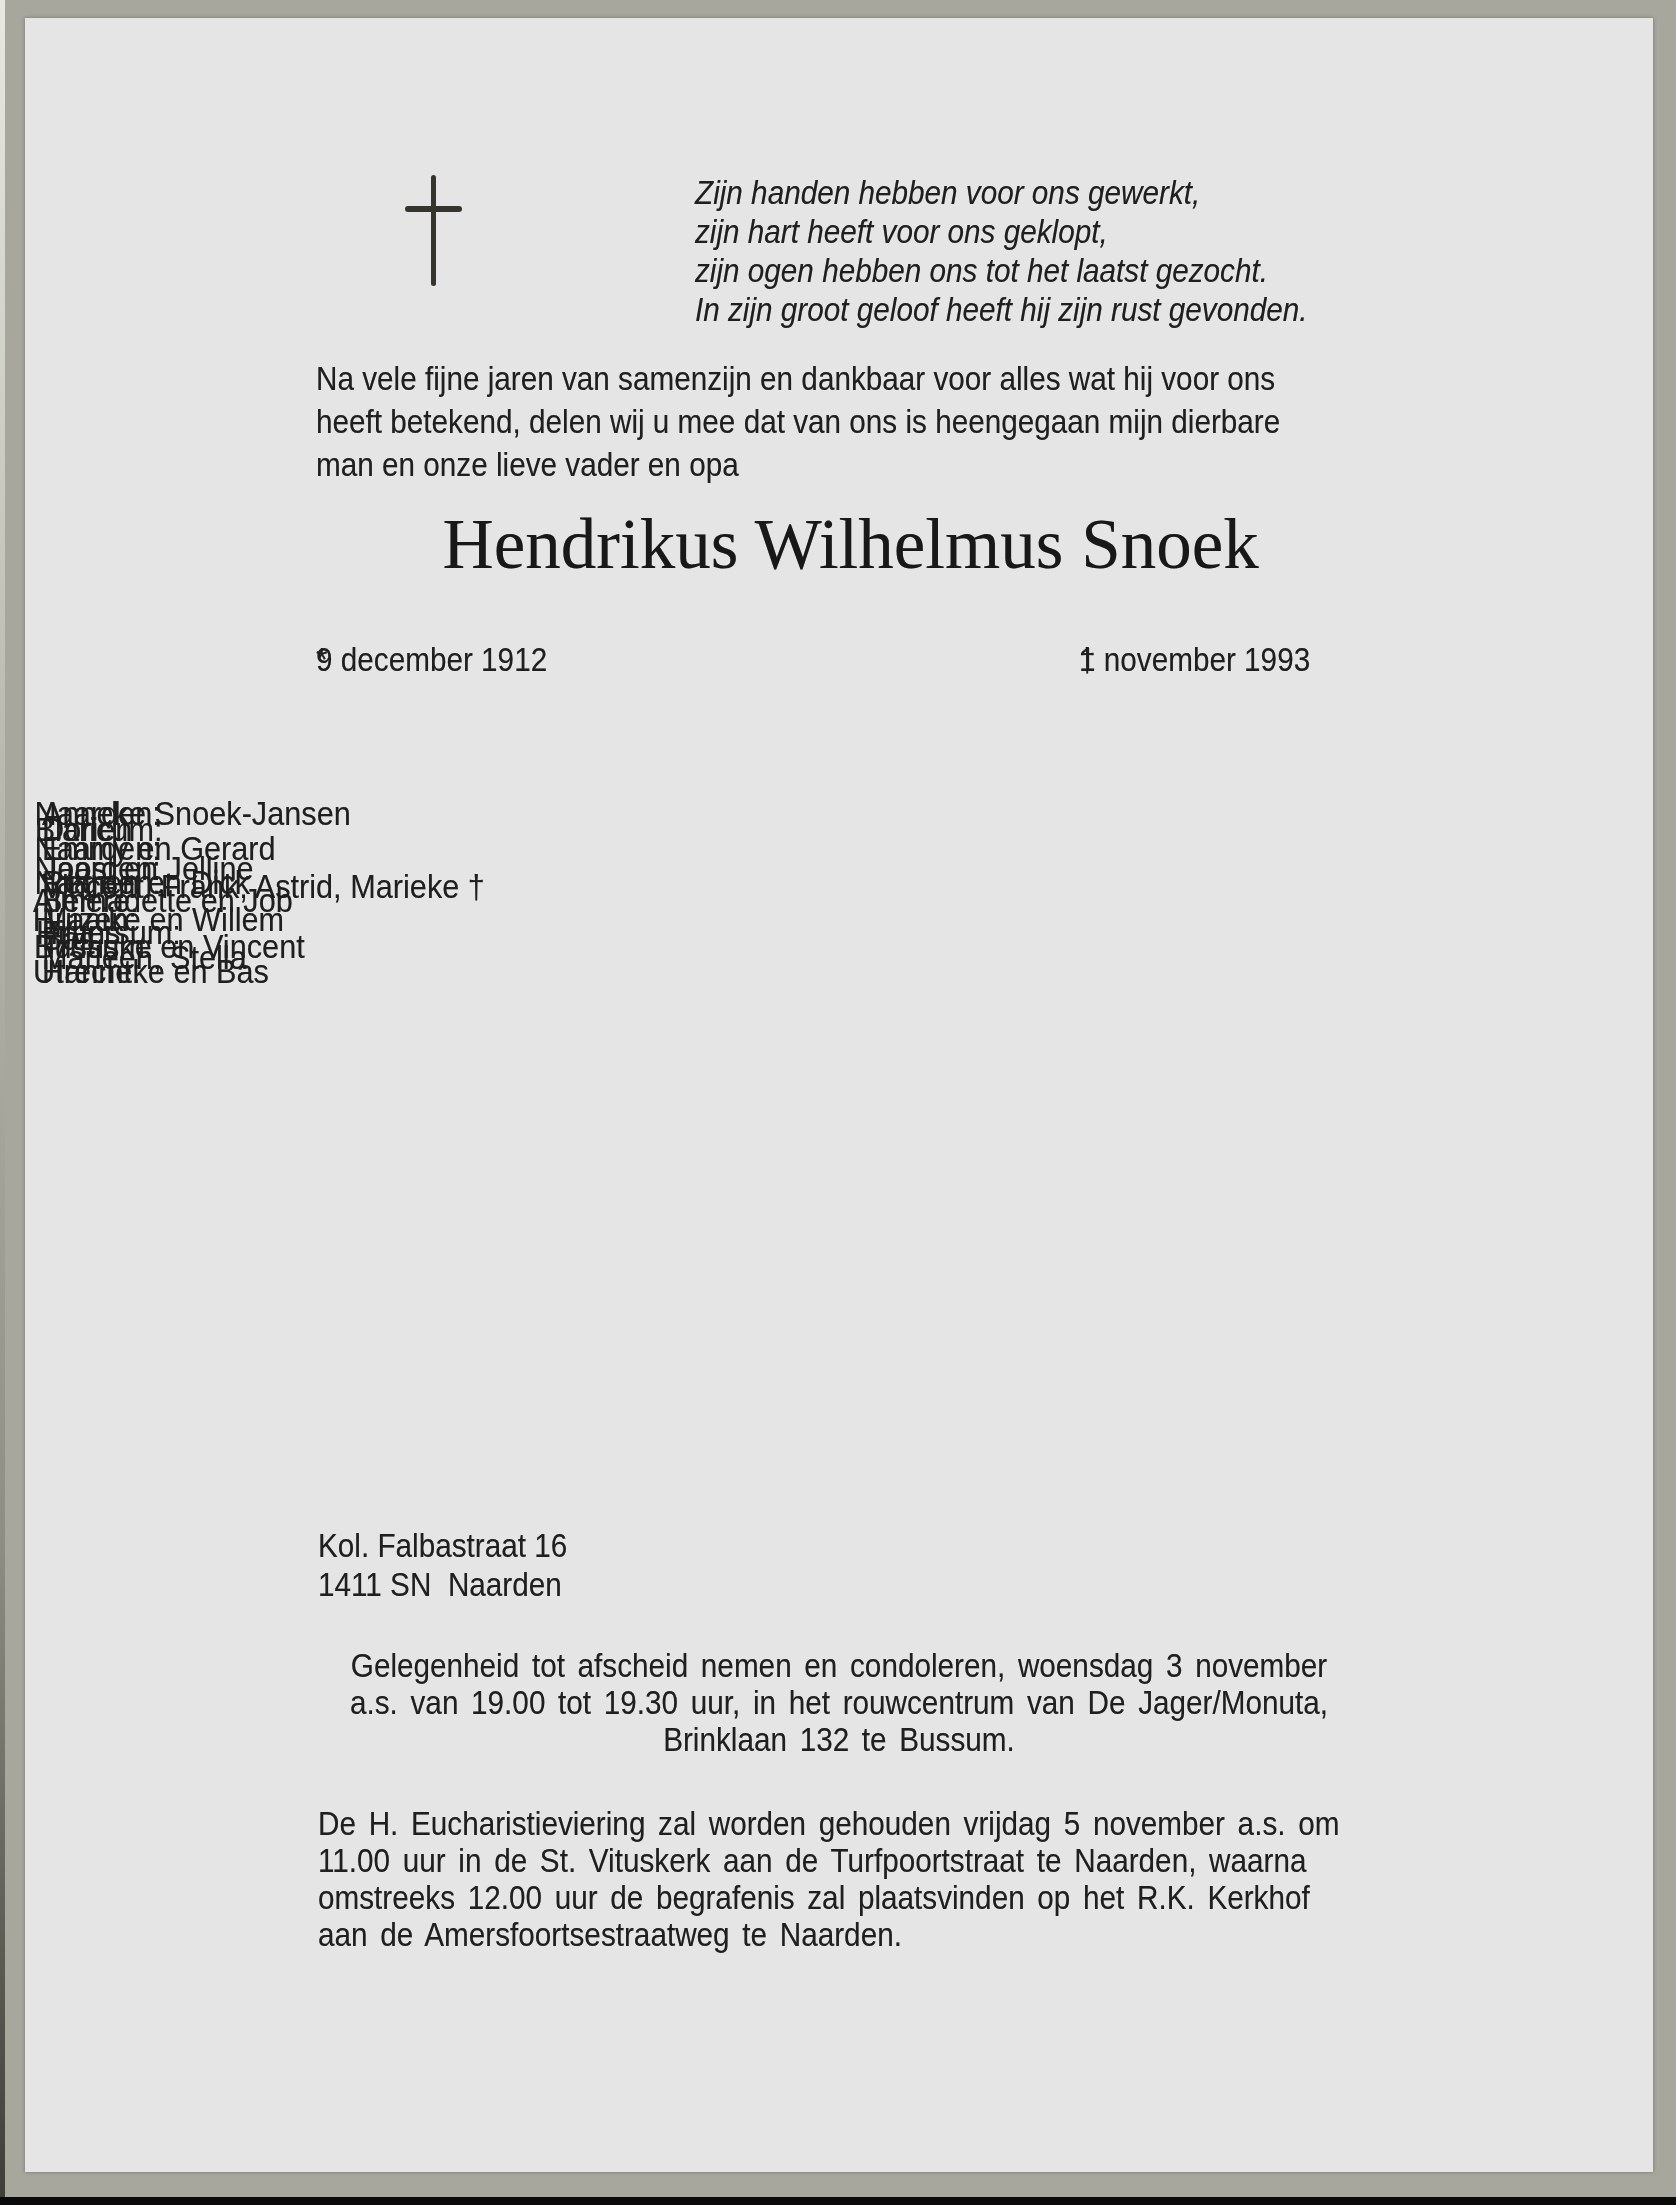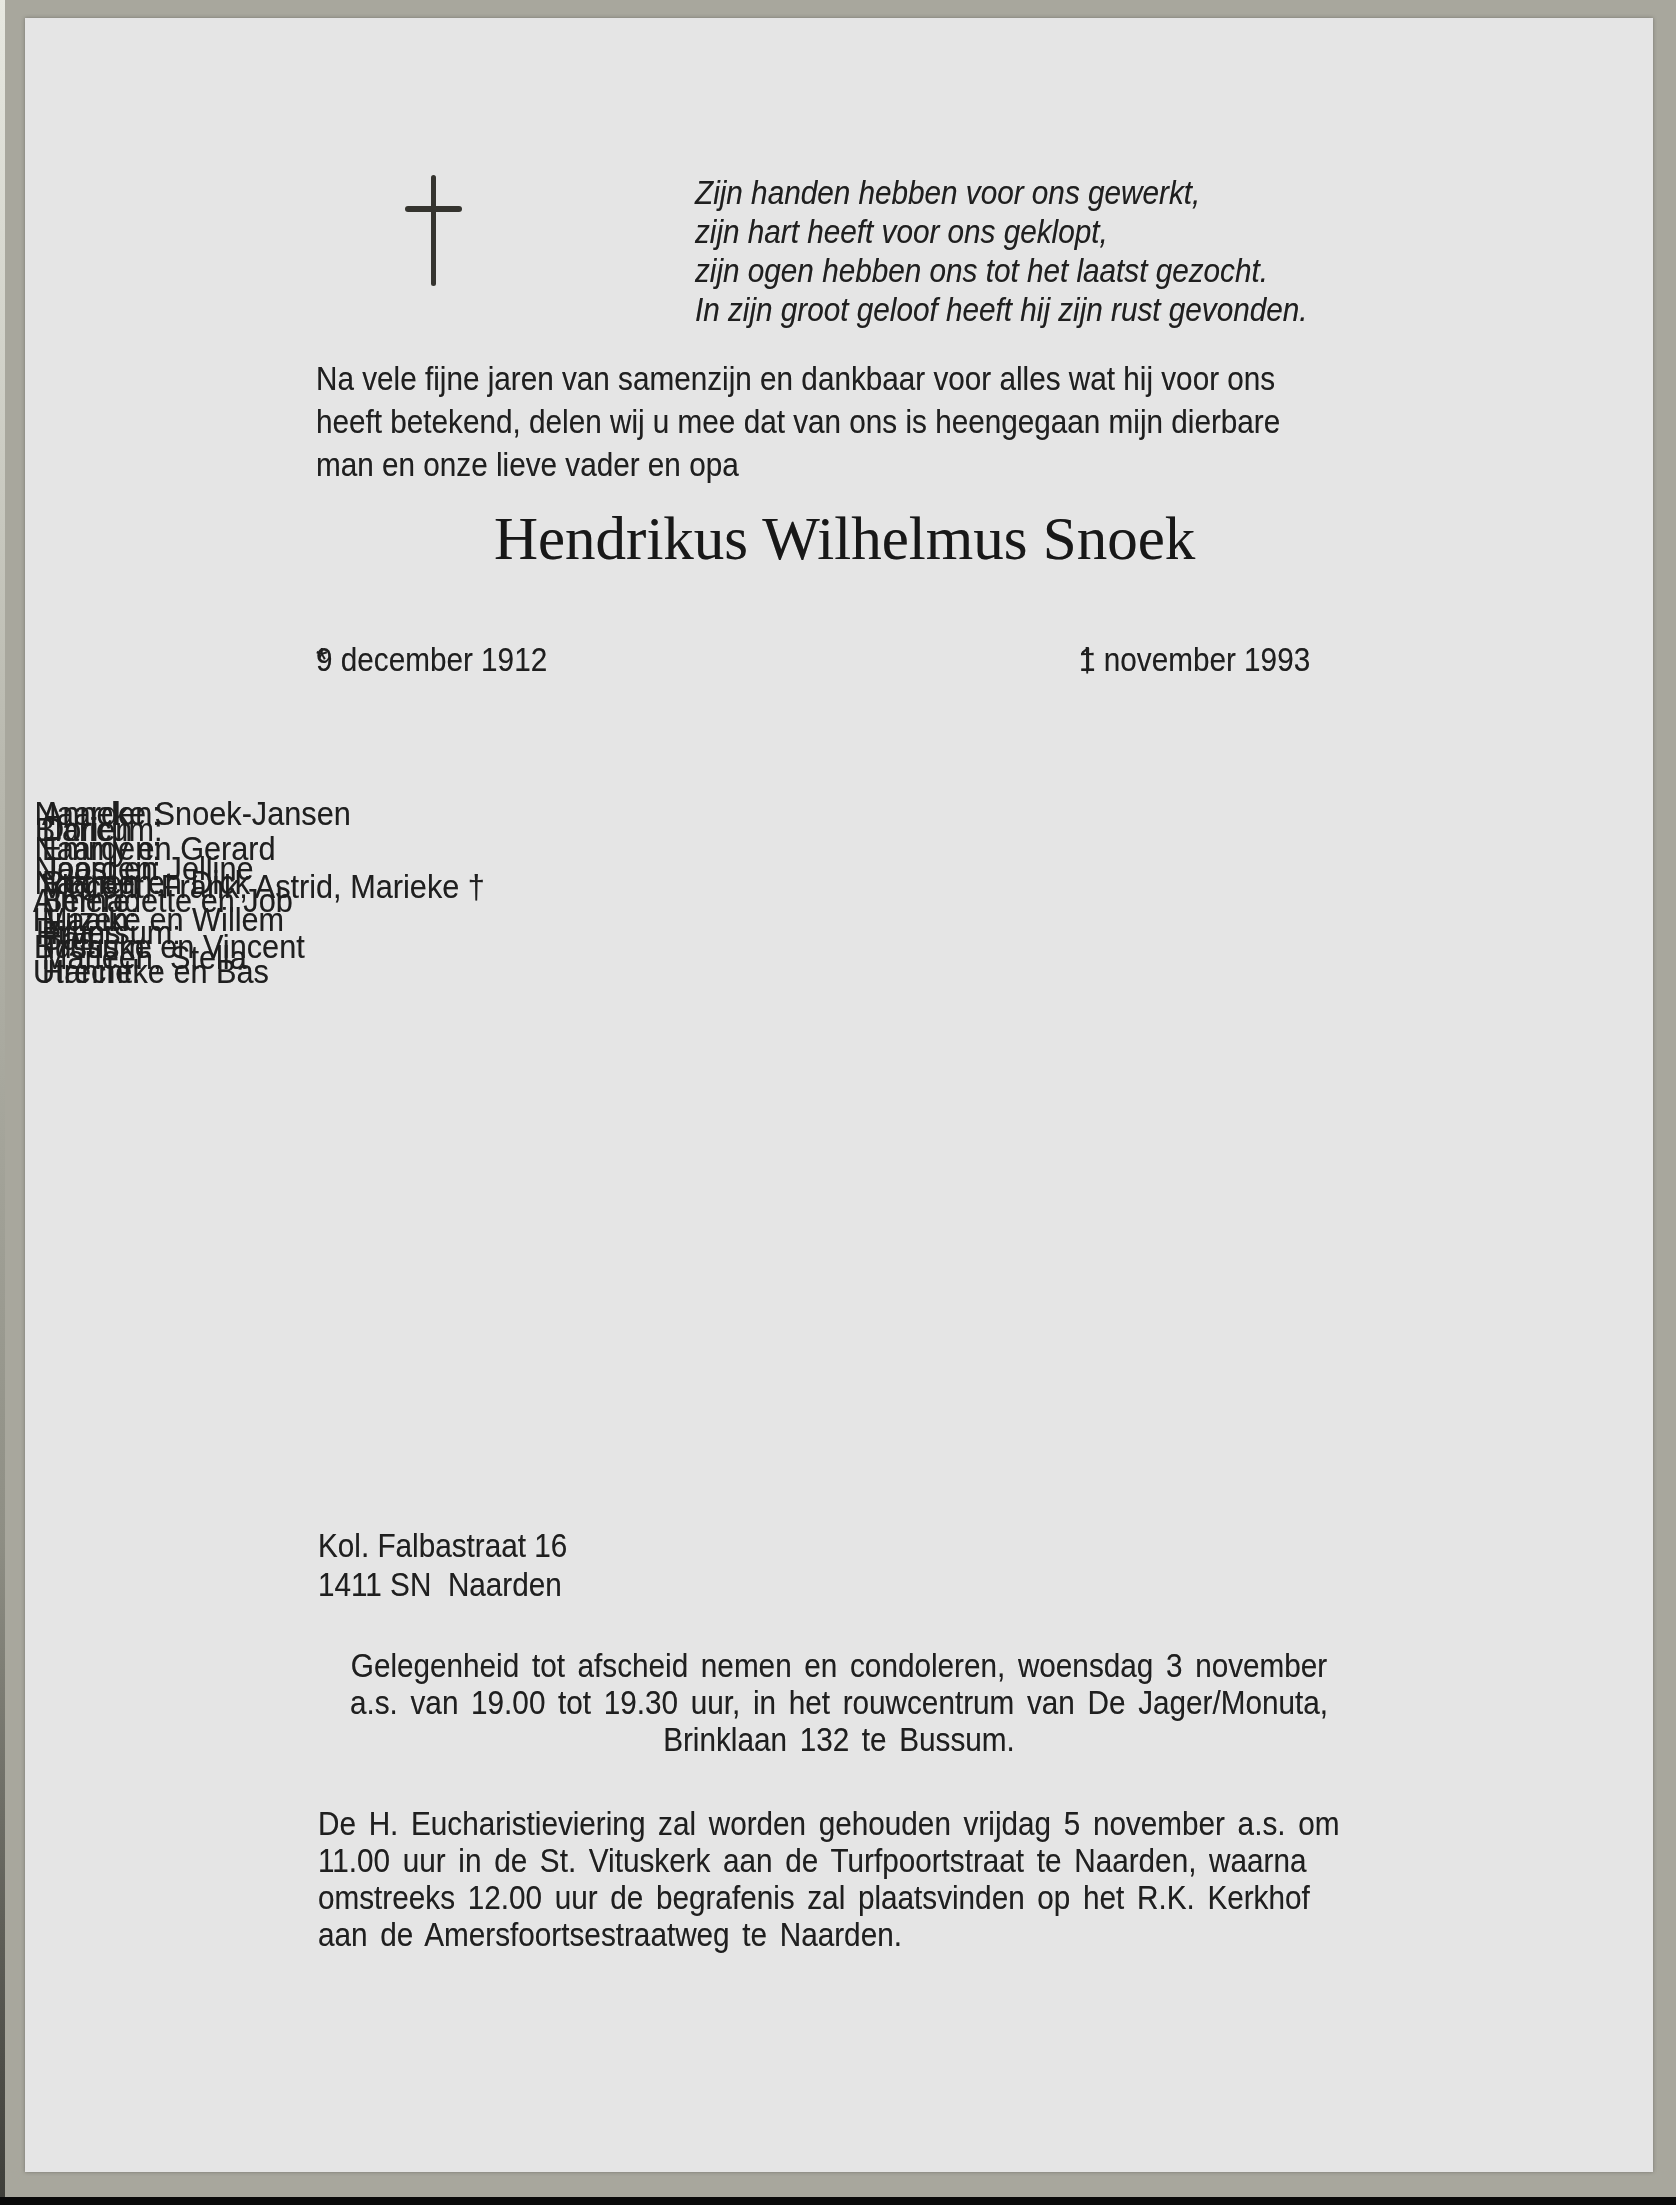--- a/index.html
+++ b/index.html
@@ -34,23 +34,23 @@
   .cross-v{left:406px;top:157px;width:5.5px;height:111px;background:#35342f;border-radius:3.1px;}
   .cross-h{left:380px;top:188px;width:57px;height:5.5px;background:#35342f;border-radius:3.1px;}
   
   .poem{left:670px;top:155px;font-style:italic;line-height:39px;}
   
   .intro{left:291px;top:339px;line-height:43px;}
   
   .name{
     left:0;top:484px;width:1628px;text-align:center;
     font-family:"Liberation Serif","DejaVu Serif",serif;
-    font-size:61px;line-height:61px;font-weight:400;color:#181818;
+    font-size:71px;line-height:61px;font-weight:400;color:#181818;
     text-shadow:0 0 0.6px rgba(20,20,20,.4);
-    margin:6px;white-space:pre;
+    margin:12px;white-space:pre;
   }
   
   .birth{left:291px;top:623px;}
   .death{left:1054px;top:623px;}
   .dsym{display:inline-block;margin-right:21px;}
   
   .family{left:0;top:777px;width:1488px;}
   .family .frow{position:static;display:flex;}
   .frow .place{flex:0 0 855px;text-align:right;transform:scaleX(0.93);transform-origin:100% 0;}
   .frow .names{margin-left:17px;transform:scaleX(0.93);transform-origin:0 0;}

